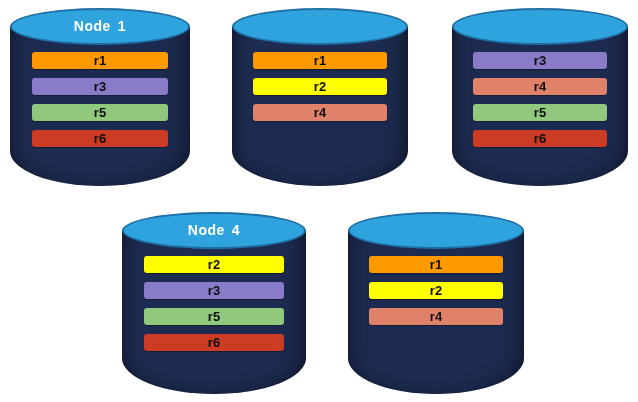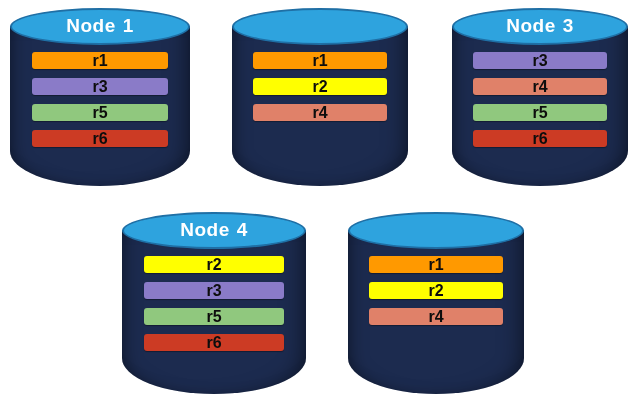--- a/index.html
+++ b/index.html
@@ -54,21 +54,21 @@
   .cyl-title {
     position: absolute;
     left: 0;
     top: 0;
     width: 100%;
     height: 37px;
     line-height: 36px;
     text-align: center;
     color: #ffffff;
     font-weight: bold;
-    font-size: 19px;
+    font-size: 14px;
     letter-spacing: 0.5px;
     z-index: 3;
     white-space: nowrap;
   }
   .cyl-title .num {
     margin-left: 7px;
   }
 
   
   .replicas {
@@ -79,21 +79,21 @@
     z-index: 4;
     box-sizing: border-box;
     padding: 0 12%;
   }
   .replica {
     height: 17px;
     line-height: 17px;
     margin-bottom: 9px;
     border-radius: 3px;
     text-align: center;
-    font-size: 16px;
+    font-size: 13px;
     font-weight: bold;
     color: #0d0d0d;
     box-shadow: 0 1px 1px rgba(0,0,0,0.35);
   }
 </style>
 </head>
 <body>
 
 <div id="diagram">
     <div class="node" style="left: 10px; top: 8px; width: 180px; height: 178px;">
@@ -112,21 +112,20 @@
       <div class="cyl-top" style="background: rgb(46, 163, 222); border-color: rgb(31, 111, 165);"></div>
       <div class="replicas">
         <div class="replica" style="background: rgb(255, 153, 0);">r1</div>
         <div class="replica" style="background: rgb(255, 255, 0);">r2</div>
         <div class="replica" style="background: rgb(224, 129, 105);">r4</div>
       </div>
     </div>
     <div class="node" style="left: 452px; top: 8px; width: 176px; height: 178px;">
       <div class="cyl-body" style="background: rgb(28, 43, 79);"></div>
       <div class="cyl-top" style="background: rgb(46, 163, 222); border-color: rgb(31, 111, 165);"></div>
-      <div class="cyl-title" style="color: rgb(255, 255, 255);"><span>Node</span><span class="num">3</span></div>
       <div class="replicas">
         <div class="replica" style="background: rgb(138, 123, 200);">r3</div>
         <div class="replica" style="background: rgb(224, 129, 105);">r4</div>
         <div class="replica" style="background: rgb(144, 200, 126);">r5</div>
         <div class="replica" style="background: rgb(204, 59, 36);">r6</div>
       </div>
     </div>
     <div class="node" style="left: 122px; top: 212px; width: 184px; height: 182px;">
       <div class="cyl-body" style="background: rgb(28, 43, 79);"></div>
       <div class="cyl-top" style="background: rgb(46, 163, 222); border-color: rgb(31, 111, 165);"></div>

